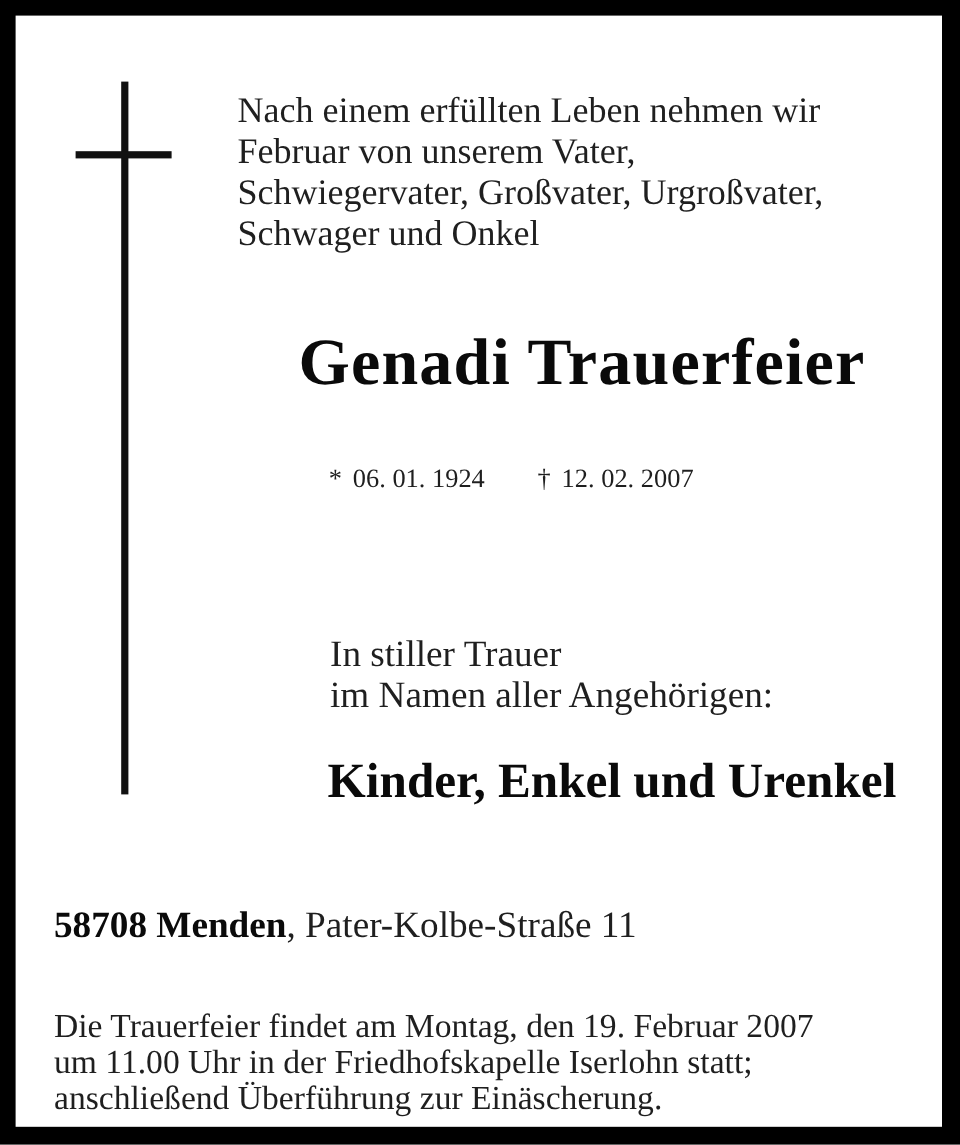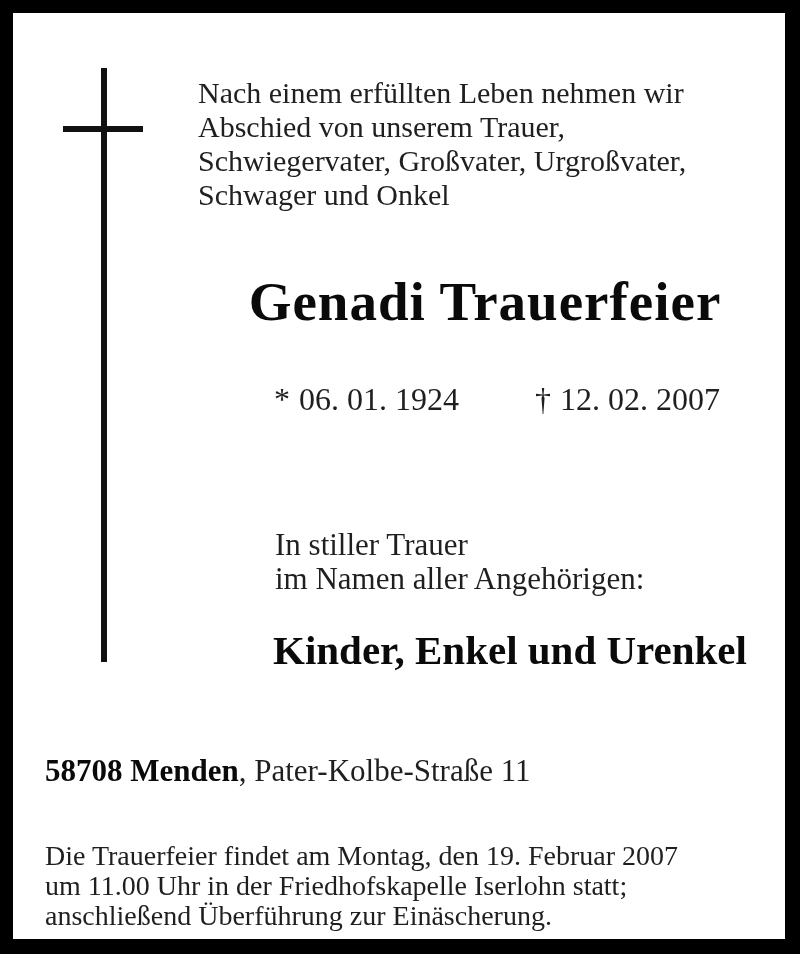--- a/index.html
+++ b/index.html
@@ -62,22 +62,22 @@
     font-weight: bold;
     letter-spacing: 1px;
     color: #0a0a0a;
     white-space: nowrap;
   }
   .dates {
     position: absolute;
     left: 261px;
     top: 369px;
     display: flex;
-    gap: 76px;
-    font-size: 32px;
+    gap: 44px;
+    font-size: 22px;
     line-height: 34px;
     white-space: nowrap;
   }
   .date-symbol {
     margin-right: 9px;
   }
   .mourning {
     position: absolute;
     left: 262px;
     top: 515px;
@@ -124,21 +124,21 @@
 <div class="page">
   <div class="card">
 
     <div>
       <div class="cross-v"></div>
       <div class="cross-h"></div>
     </div>
 
     <div class="intro">
       <div>Nach einem erfüllten Leben nehmen wir</div>
-      <div>Abschied von unserem Trauer,</div>
+      <div>Februar von unserem Vater,</div>
       <div>Schwiegervater, Großvater, Urgroßvater,</div>
       <div>Schwager und Onkel</div>
     </div>
 
     <h1 class="name">Genadi Trauerfeier</h1>
 
     <div class="dates">
       <span><span class="date-symbol">*</span><span>06. 01. 1924</span></span>
       <span><span class="date-symbol">†</span><span>12. 02. 2007</span></span>
     </div>

